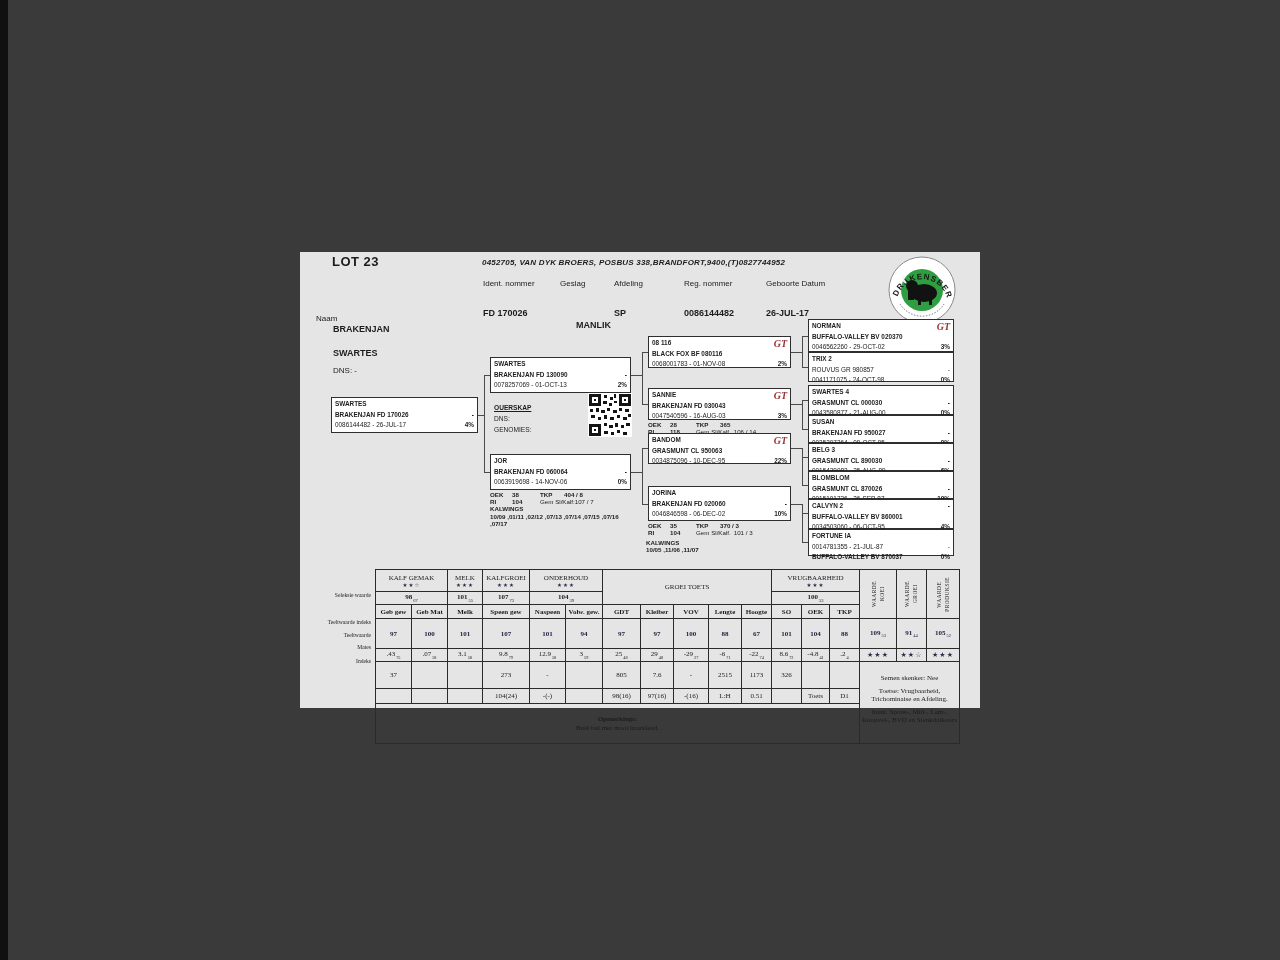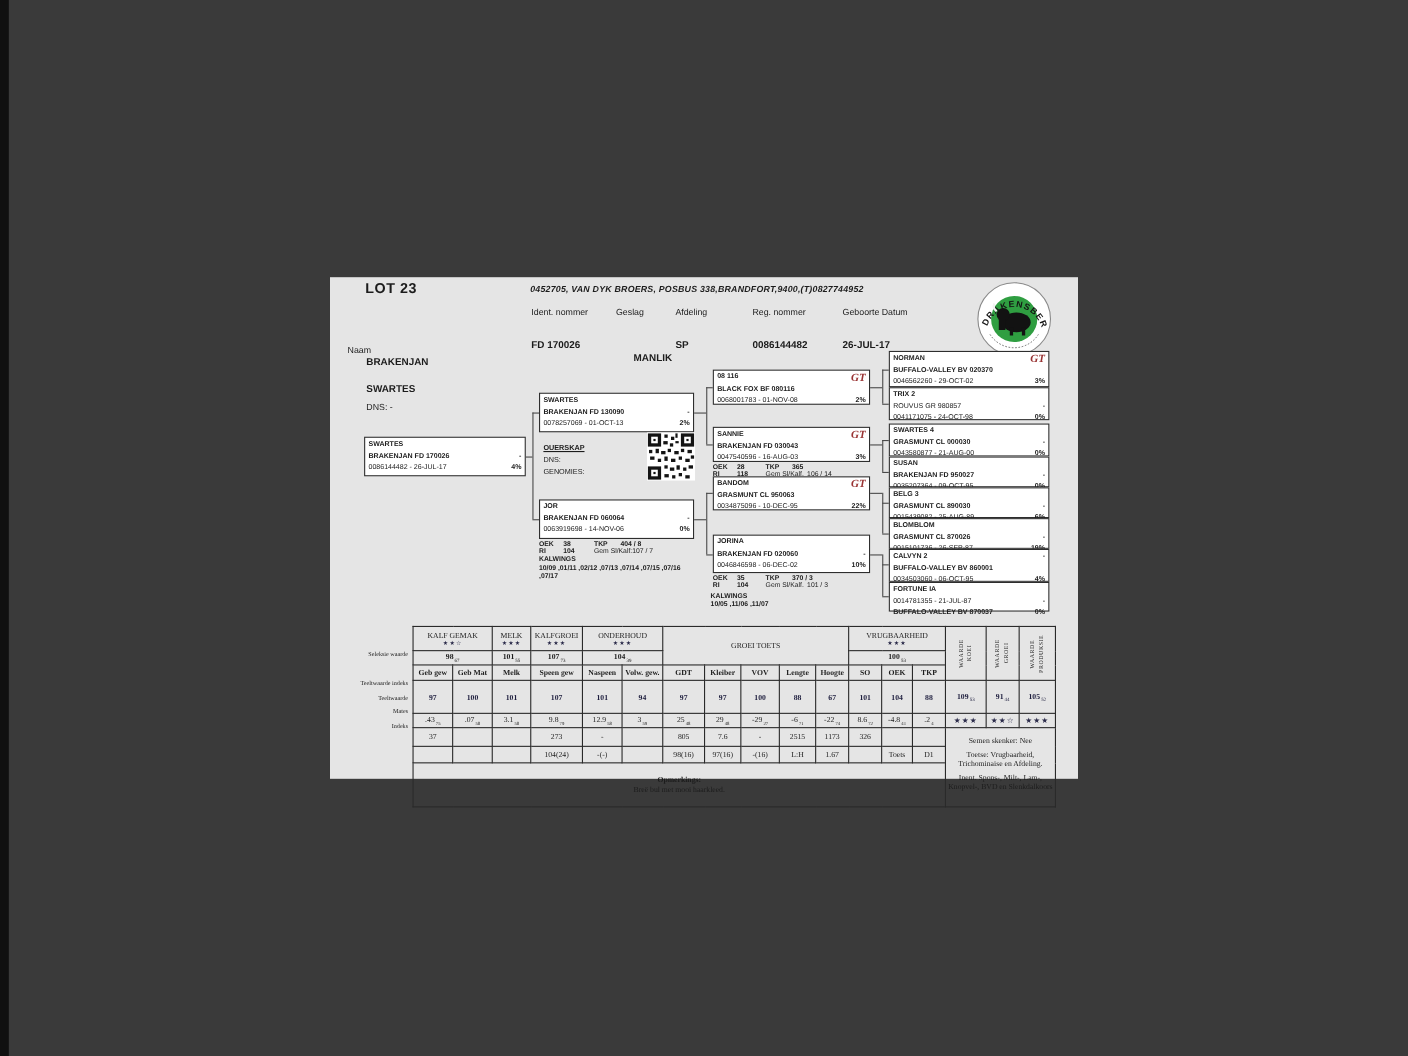--- a/index.html
+++ b/index.html
@@ -570,21 +570,21 @@
           <td class="num"><span>-29</span><span class="acc">27</span></td>
           <td class="num"><span>-6</span><span class="acc">71</span></td>
           <td class="num"><span>-22</span><span class="acc">74</span></td>
           <td class="num"><span>8.6</span><span class="acc">72</span></td>
           <td class="num"><span>-4.8</span><span class="acc">41</span></td>
           <td class="num"><span>.2</span><span class="acc">4</span></td>
           <td class="stars">★★★</td>
           <td class="stars">★★☆</td>
           <td class="stars">★★★</td>
         </tr>
-        <tr style="height:17px;">
+        <tr style="height:27px;">
           <td class="num">37</td>
               <td class="num"></td>
           <td class="num"></td>
               <td class="num">273</td>
           <td class="num">-</td>
               <td class="num"></td>
           <td class="num">805</td>
               <td class="num">7.6</td>
           <td class="num">-</td>
               <td class="num">2515</td>
@@ -602,21 +602,21 @@
           <td class="num"></td>
               <td class="num"></td>
           <td class="num"></td>
               <td class="num">104(24)</td>
           <td class="num">-(-)</td>
               <td class="num"></td>
           <td class="num">98(16)</td>
               <td class="num">97(16)</td>
           <td class="num">-(16)</td>
               <td class="num">L:H</td>
-          <td class="num">1.67</td>
+          <td class="num">0.51</td>
               <td class="num"></td>
           <td class="num">Toets</td>
               <td class="num">D1</td>
         </tr>
         <tr style="height:40px;">
           <td colspan="14" class="opm">
             <div class="b">Opmerkings:</div>
             <div>Breë bul met mooi haarkleed.</div>
           </td>
         </tr>

